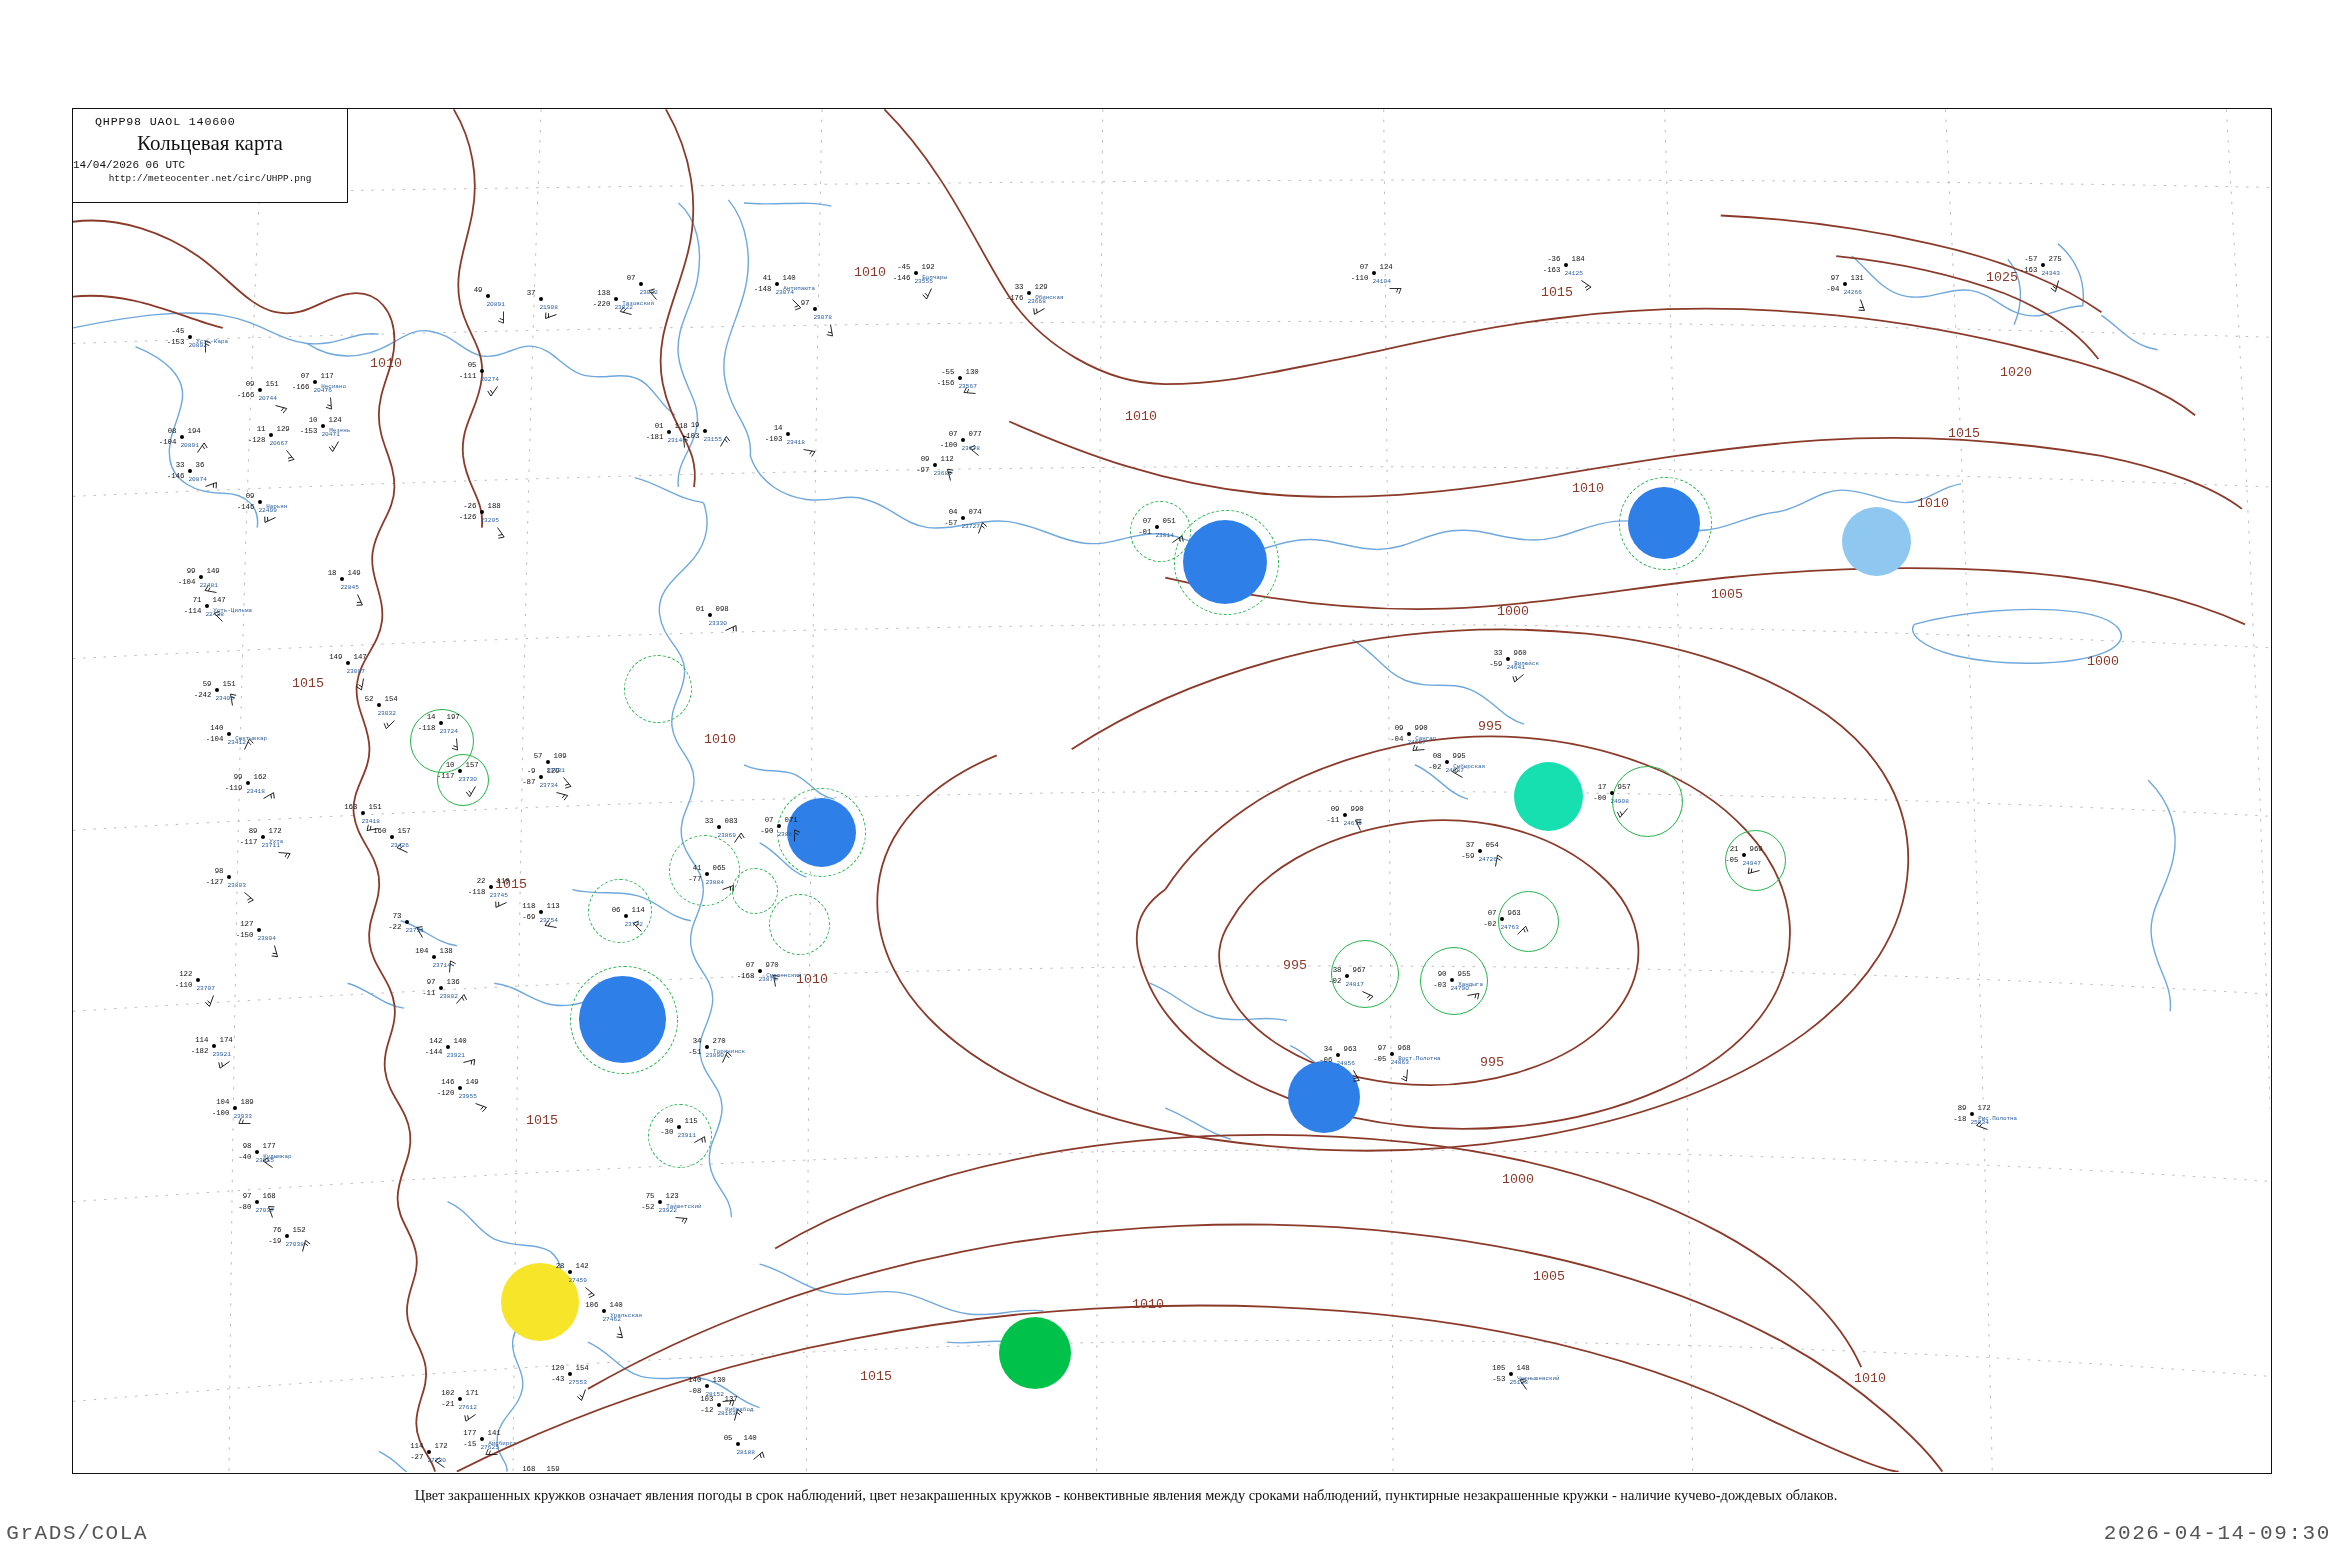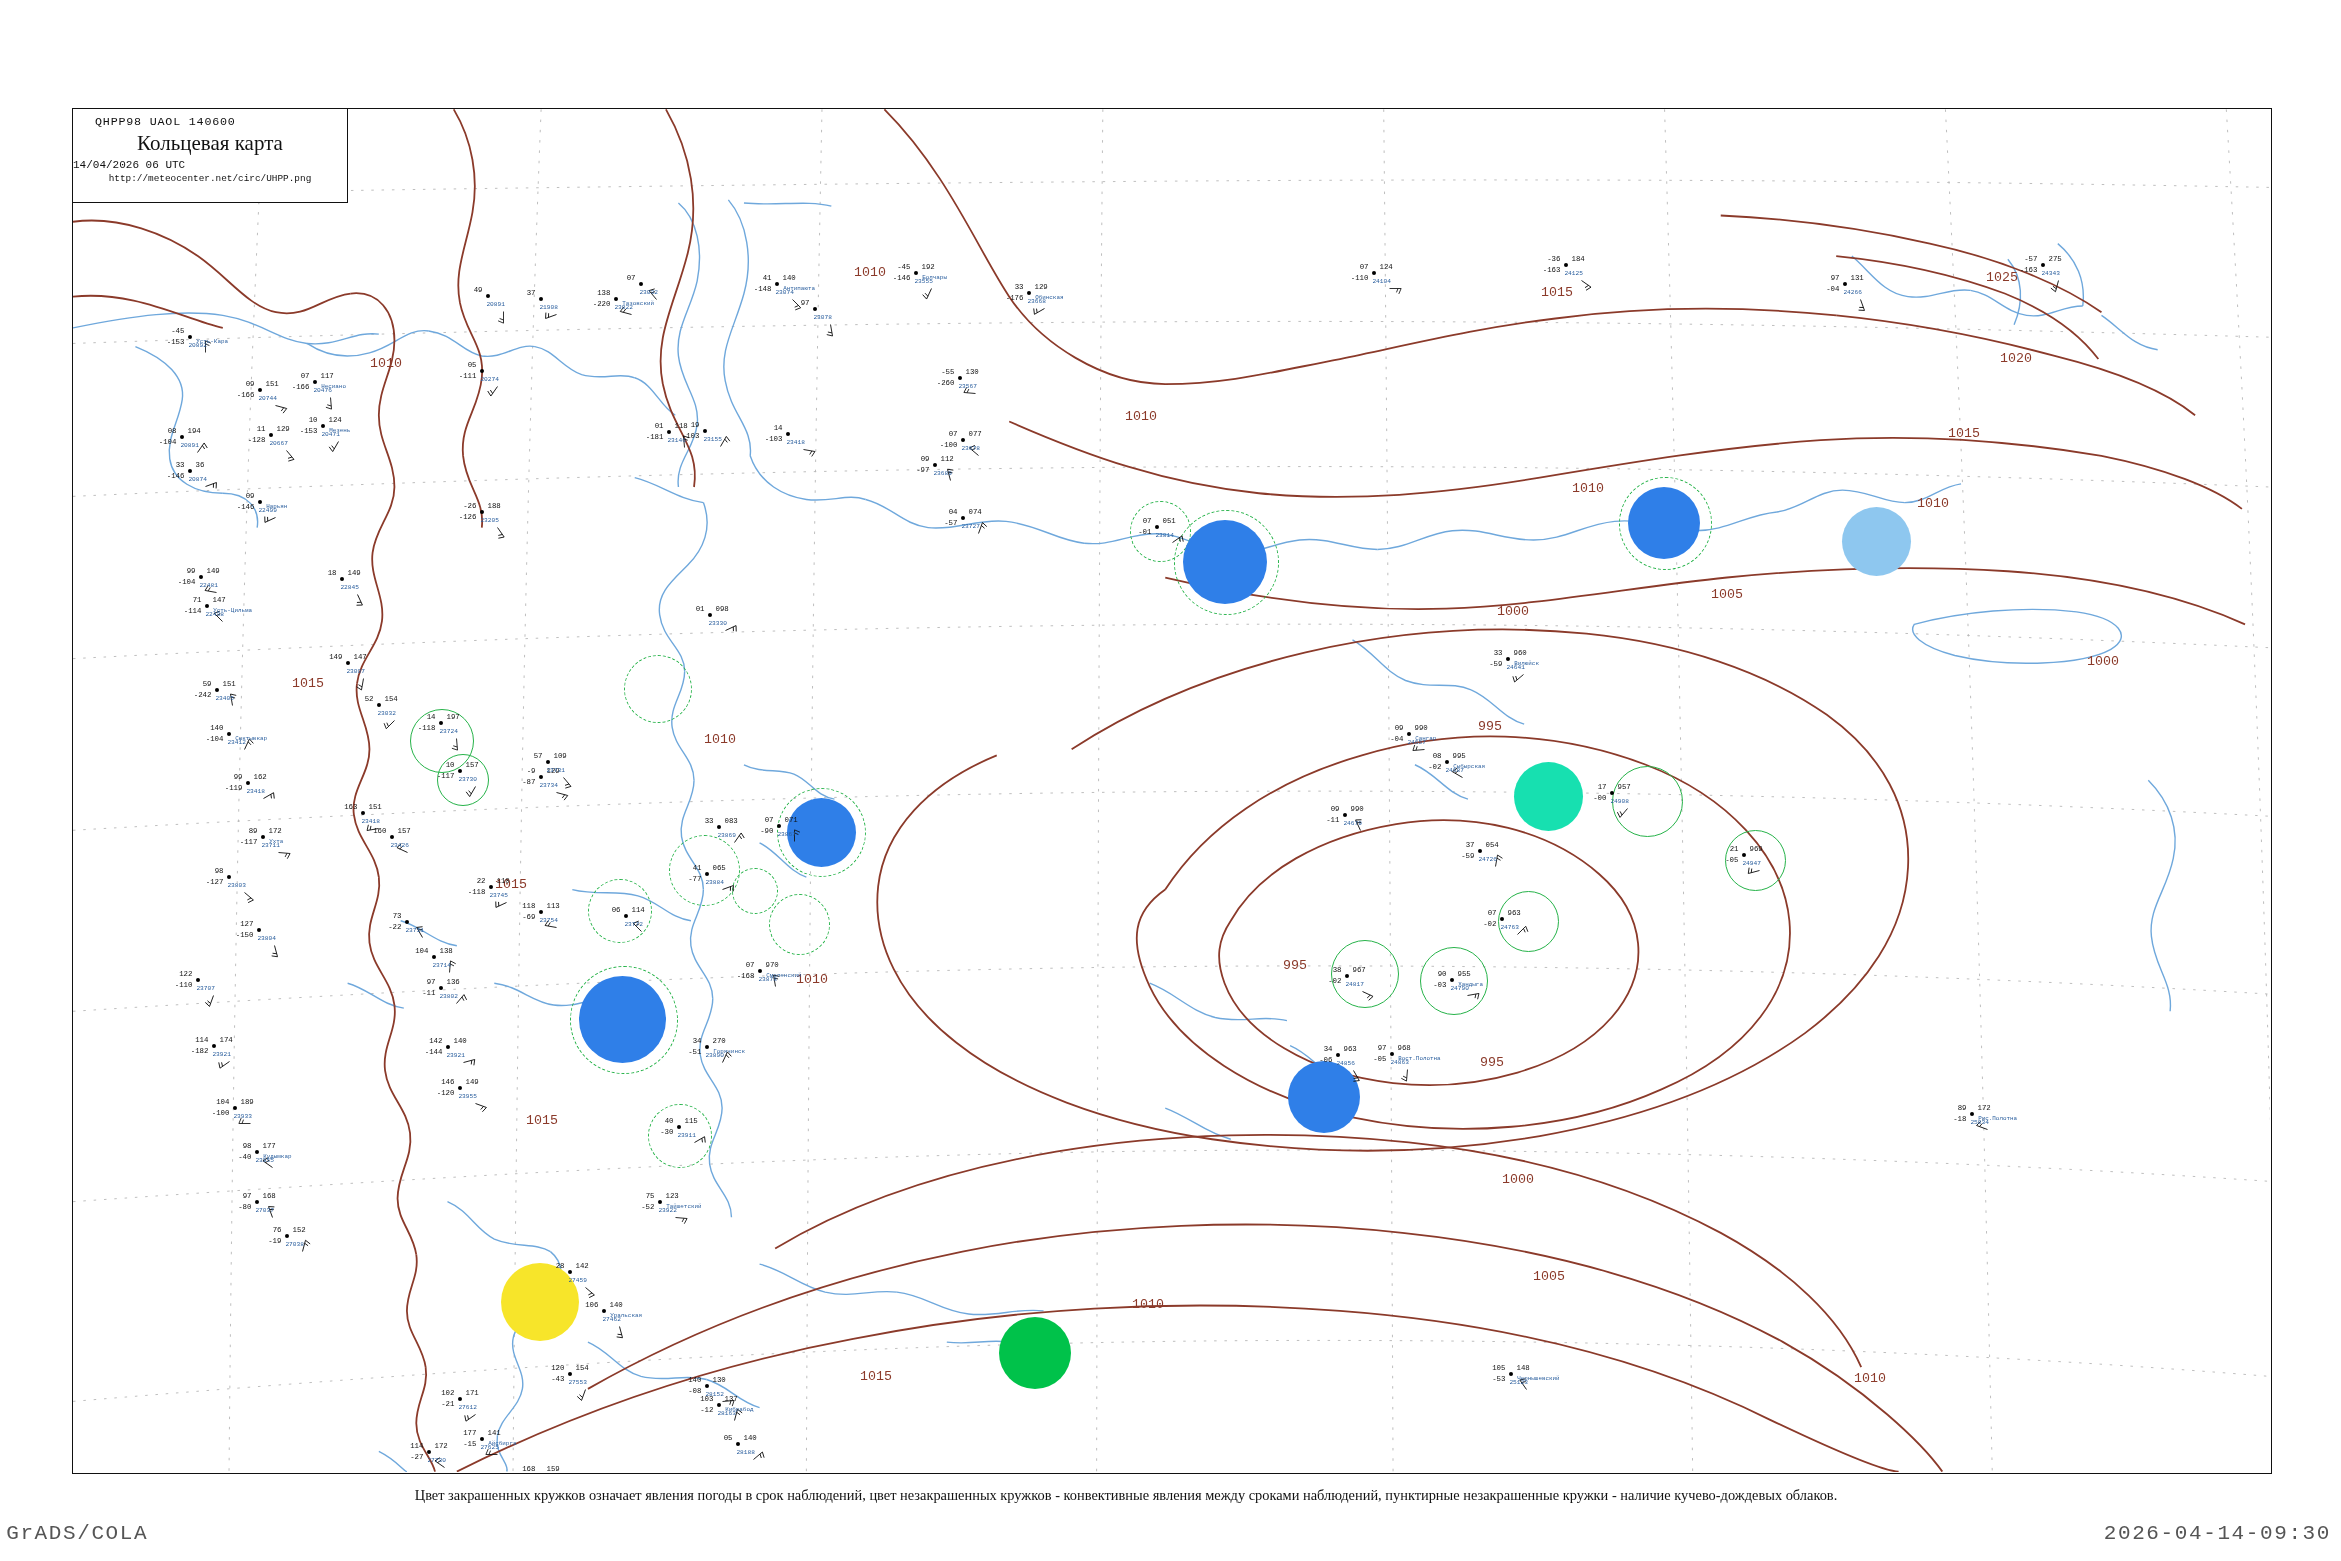--- a/index.html
+++ b/index.html
@@ -314,21 +314,21 @@
         <div class="wcircle" style="left: 714px; top: 689px; width: 69px; height: 69px; background: rgb(47, 127, 232);"></div>
         <div class="wcircle open" style="left: 497px; top: 857px; width: 106px; height: 106px; border: 1.6px dashed rgb(39, 179, 74);"></div>
         <div class="wcircle" style="left: 506px; top: 867px; width: 87px; height: 87px; background: rgb(47, 127, 232);"></div>
         <div class="wcircle" style="left: 1215px; top: 952px; width: 72px; height: 72px; background: rgb(47, 127, 232);"></div>
         <div class="wcircle" style="left: 428px; top: 1154px; width: 78px; height: 78px; background: rgb(247, 229, 42);"></div>
         <div class="wcircle" style="left: 926px; top: 1208px; width: 72px; height: 72px; background: rgb(0, 194, 74);"></div>
         <div class="iso-label" style="left: 297px; top: 247px;">1010</div>
         <div class="iso-label" style="left: 781px; top: 156px;">1010</div>
         <div class="iso-label" style="left: 1468px; top: 176px;">1015</div>
         <div class="iso-label" style="left: 1913px; top: 161px;">1025</div>
-        <div class="iso-label" style="left: 1927px; top: 242px;">1020</div>
+        <div class="iso-label" style="left: 1927px; top: 256px;">1020</div>
         <div class="iso-label" style="left: 1875px; top: 317px;">1015</div>
         <div class="iso-label" style="left: 1052px; top: 300px;">1010</div>
         <div class="iso-label" style="left: 1499px; top: 372px;">1010</div>
         <div class="iso-label" style="left: 1844px; top: 387px;">1010</div>
         <div class="iso-label" style="left: 1638px; top: 478px;">1005</div>
         <div class="iso-label" style="left: 1424px; top: 495px;">1000</div>
         <div class="iso-label" style="left: 2014px; top: 545px;">1000</div>
         <div class="iso-label" style="left: 219px; top: 567px;">1015</div>
         <div class="iso-label" style="left: 631px; top: 623px;">1010</div>
         <div class="iso-label" style="left: 1405px; top: 610px;">995</div>
@@ -979,21 +979,21 @@
           <span class="dot"></span>
           <svg class="barb" width="31" height="31" viewBox="-20 -20 40 40">
             <g transform="rotate(275)" stroke="#111" stroke-width="1.1" fill="none">
               <line x1="0" y1="0" x2="0" y2="-15"></line>
               <line x1="0" y1="-15" x2="7" y2="-12"></line>
               <line x1="0" y1="-11" x2="5" y2="-9"></line>
             </g>
           </svg>
           <span class="tt">-55</span>
           <span class="pp">130</span>
-          <span class="td">-260</span>
+          <span class="td">-156</span>
           <span class="id">23567</span>
         </div>
         <div class="station" style="left: 890px; top: 331px;">
           <span class="dot"></span>
           <svg class="barb" width="31" height="31" viewBox="-20 -20 40 40">
             <g transform="rotate(310)" stroke="#111" stroke-width="1.1" fill="none">
               <line x1="0" y1="0" x2="0" y2="-15"></line>
               <line x1="0" y1="-15" x2="7" y2="-12"></line>
               <line x1="0" y1="-11" x2="5" y2="-9"></line>
             </g>

